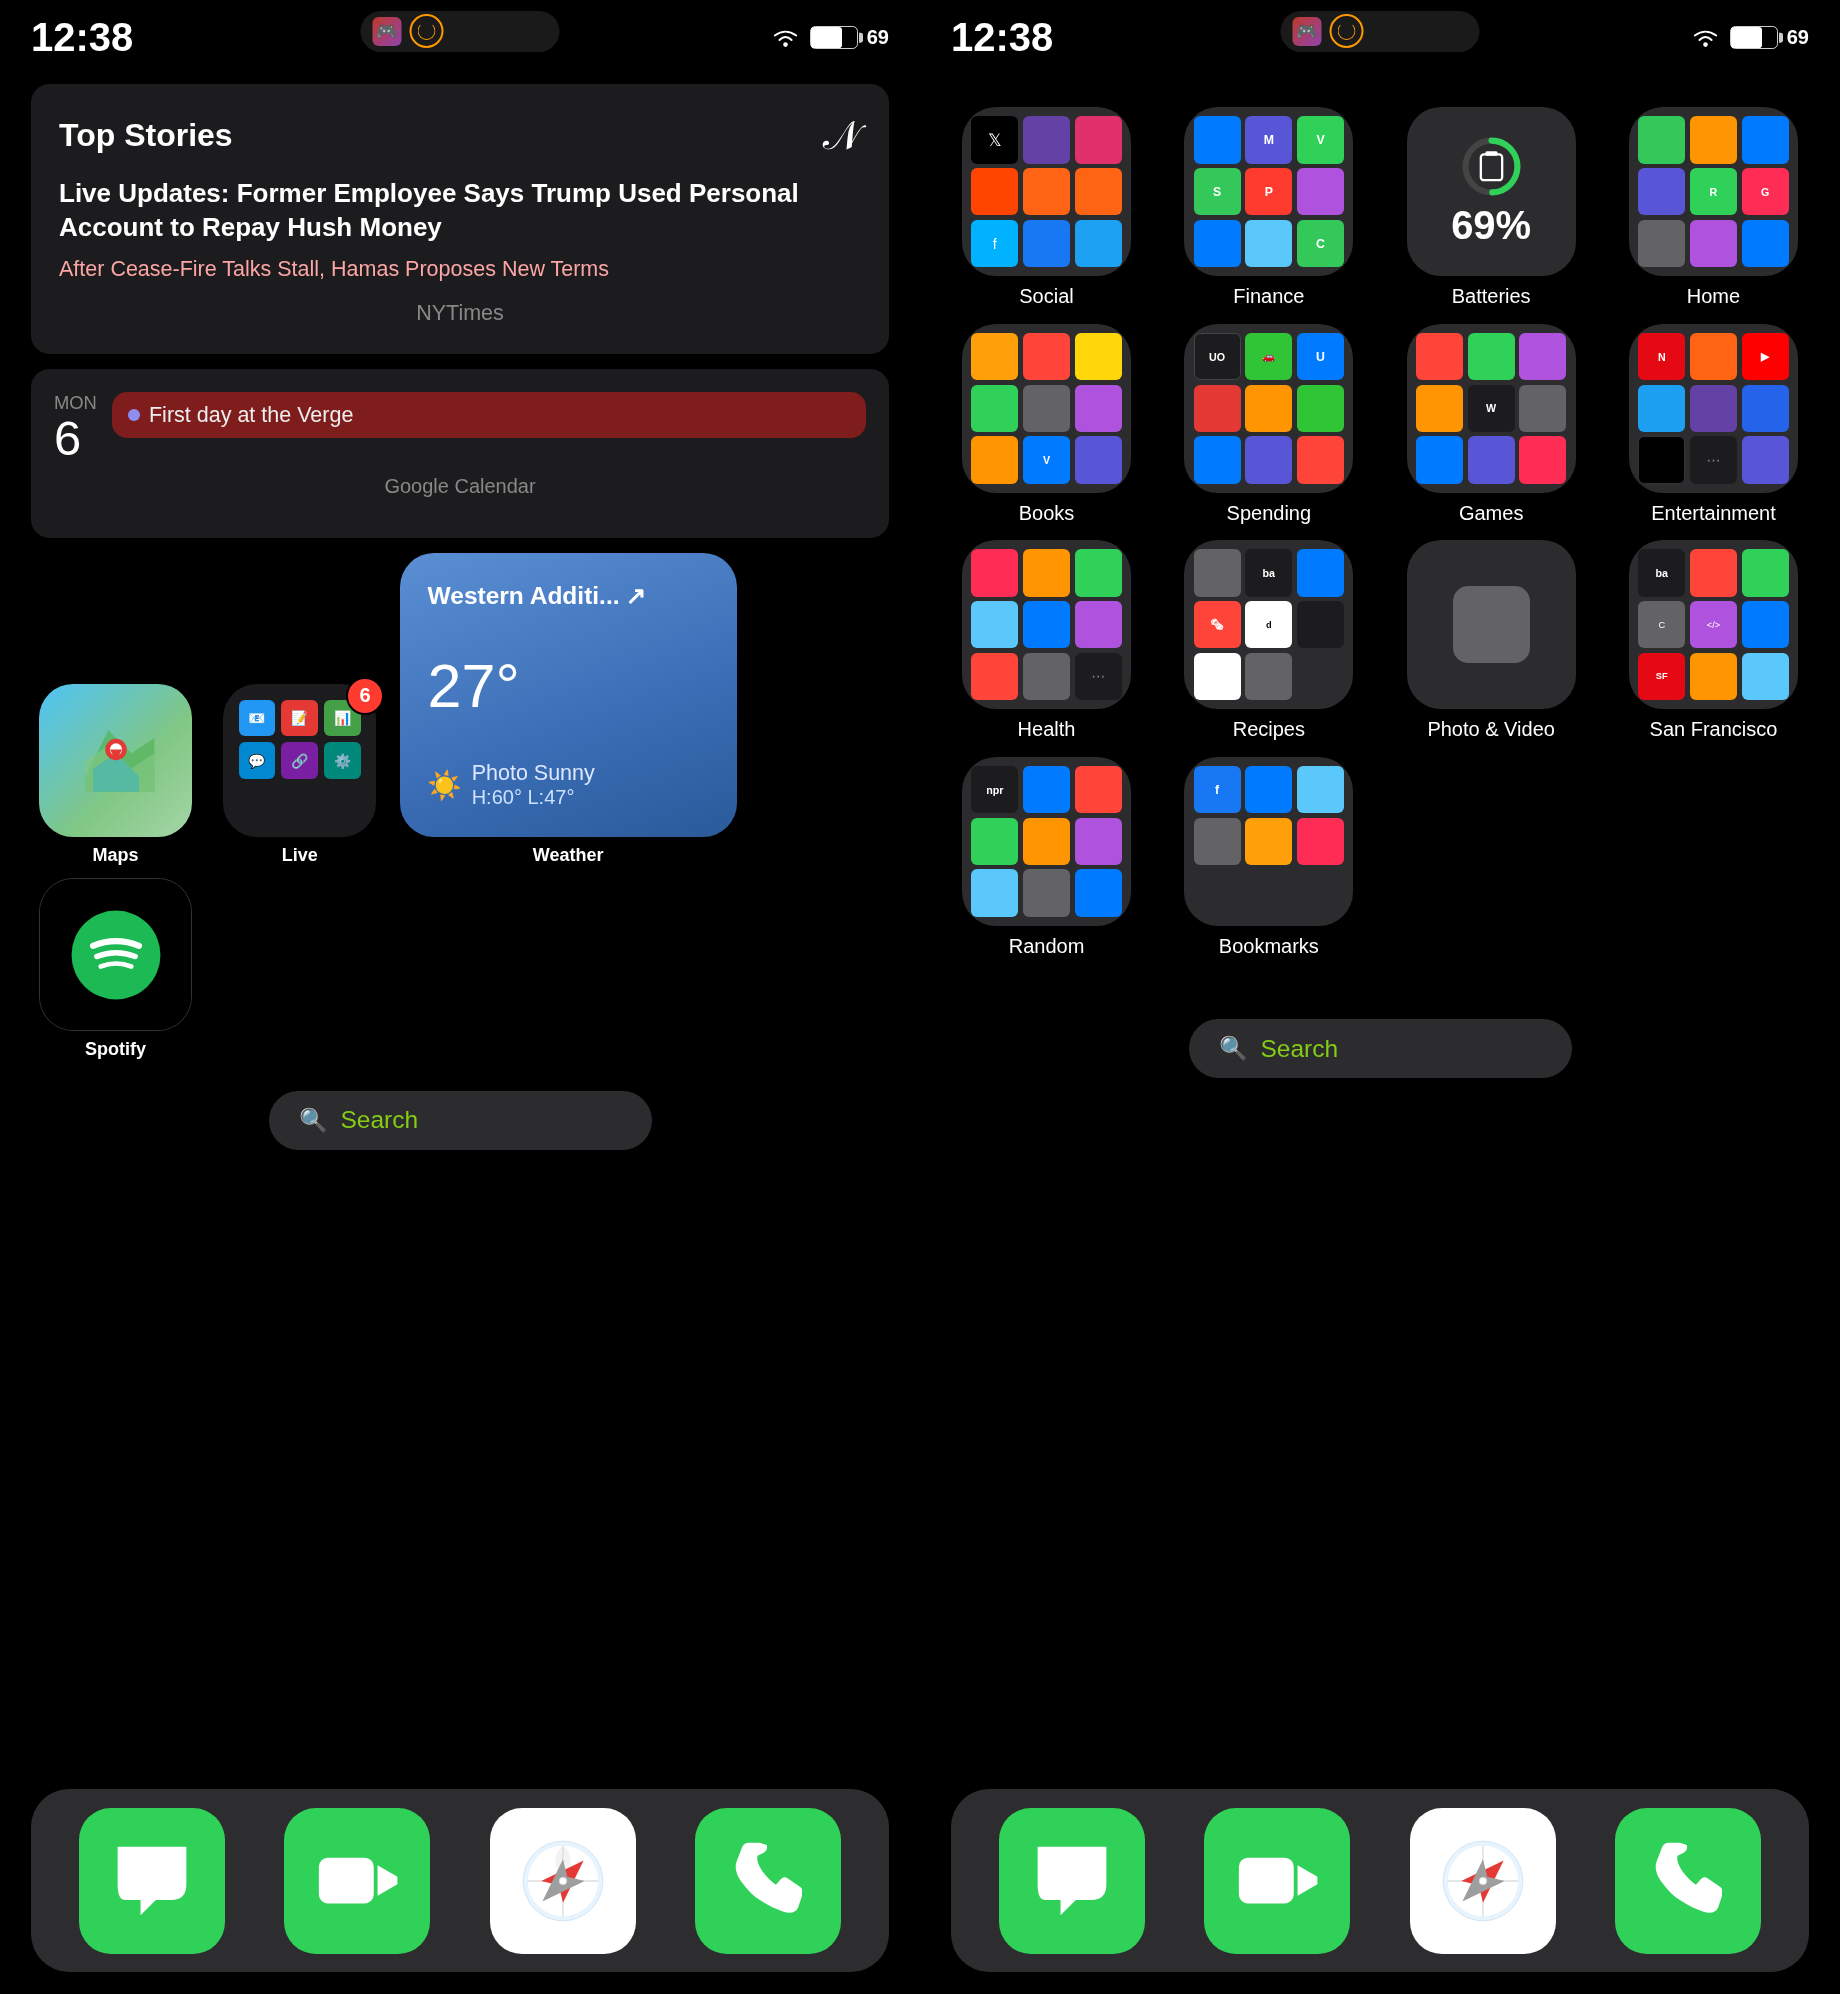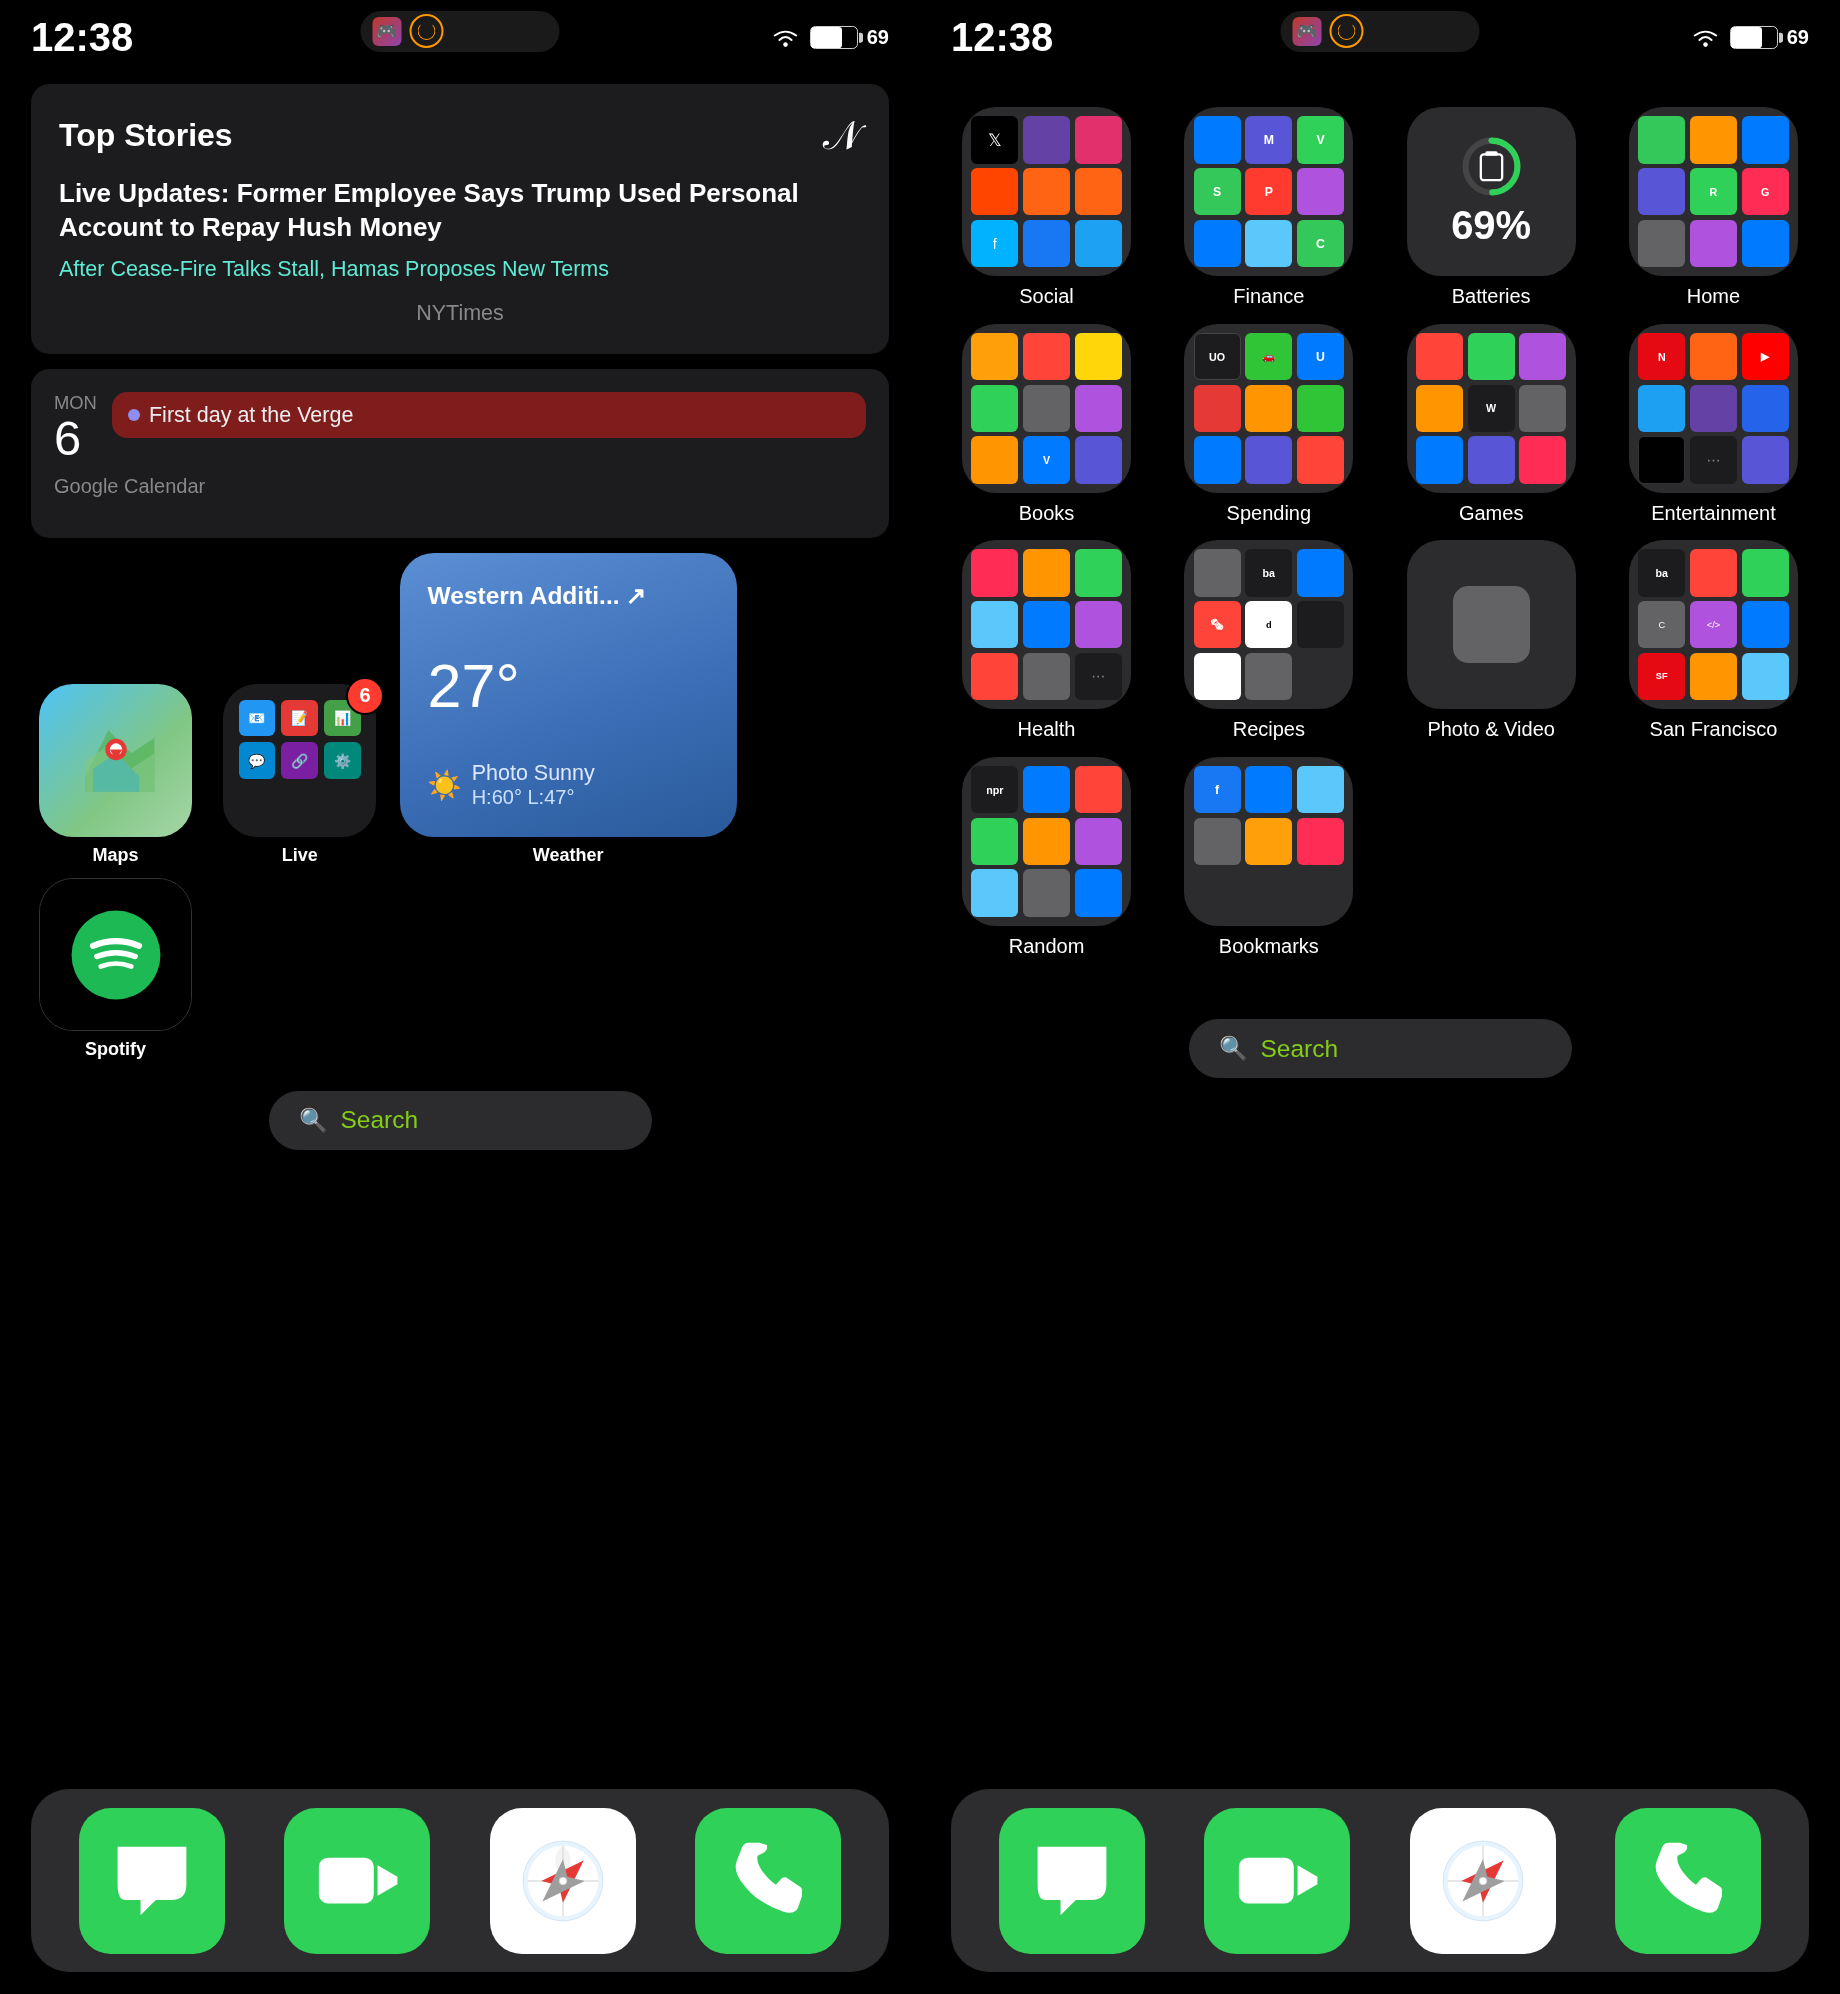--- a/index.html
+++ b/index.html
@@ -85,21 +85,21 @@
       font-family: 'Times New Roman', serif;
     }
     .news-headline {
       font-size: 26px;
       font-weight: 700;
       line-height: 1.3;
       margin-bottom: 12.3px;
     }
     .news-subhead {
       font-size: 21.5px;
-      color: #5eead4;
+      color: #fca5a5;
       margin-bottom: 18.4px;
     }
     .news-source {
       font-size: 21.5px;
       color: #888;
       text-align: center;
     }
     .calendar-widget {
       margin: 0 31px 15.3px 31px;
       background: #1c1c1e;
@@ -144,21 +144,21 @@
       background: #8e8ef0;
       flex-shrink: 0;
     }
     .event-text {
       font-size: 21.5px;
       color: #eee;
     }
     .cal-source {
       font-size: 20px;
       color: #888;
-      text-align: left;
+      text-align: center;
       margin-top: 1px;
     }
     
     .app-row {
       display: flex;
       gap: 15.3px;
       padding: 0 31px;
       margin-bottom: 12.3px;
       align-items: flex-end;
     }

